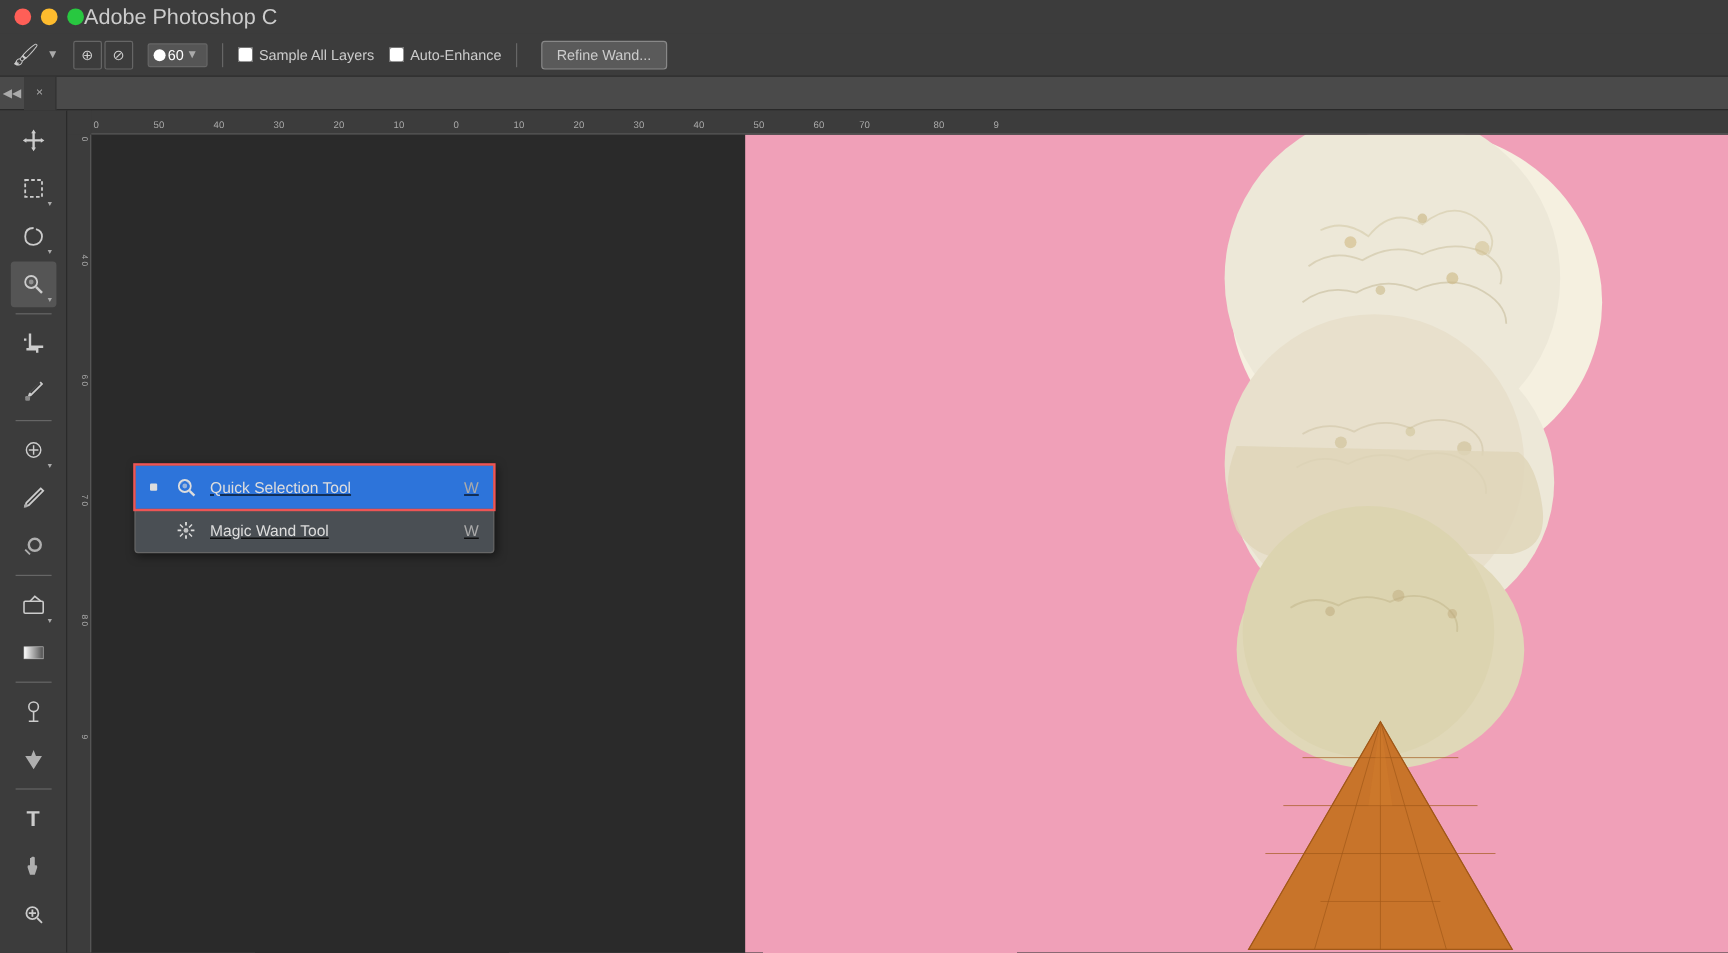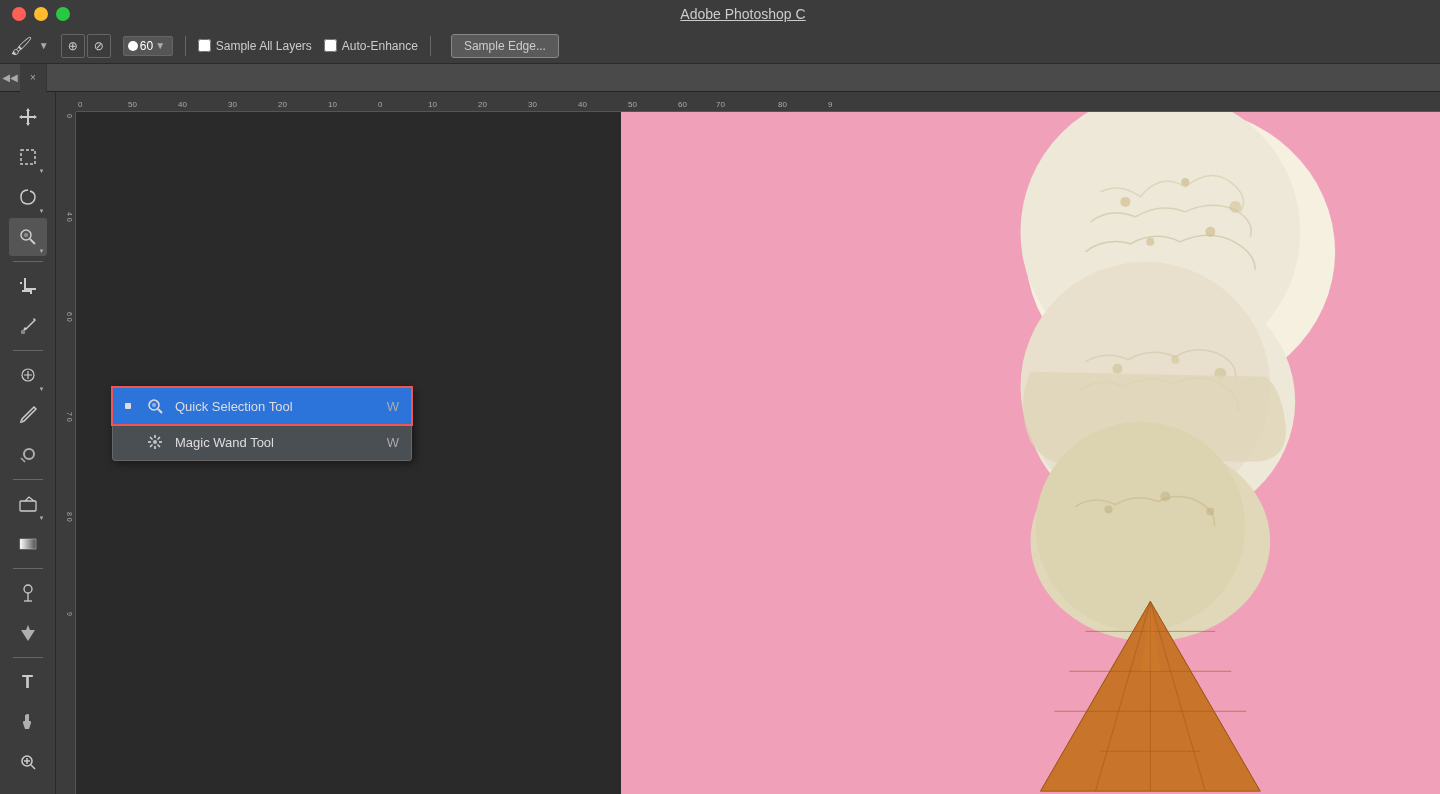--- a/index.html
+++ b/index.html
@@ -35,25 +35,24 @@
       align-items: center;
       justify-content: center;
       font-size: 8px;
       cursor: pointer;
     }
     .win-btn.close { background: #ff5f57; }
     .win-btn.minimize { background: #febc2e; }
     .win-btn.maximize { background: #28c840; }
     .title-bar-title {
       flex: 1;
-      text-align: center;
+      text-align: left;
       color: #cccccc;
-      font-size: 14px;
+      font-size: 18px;
       padding-right: 12px;
-      text-decoration: underline;
     }
 
     
     .options-bar {
       height: 36px;
       background: #3c3c3c;
       border-bottom: 1px solid #2a2a2a;
       display: flex;
       align-items: center;
       padding: 0 10px;
@@ -310,20 +309,21 @@
     .tool-flyout {
       position: absolute;
       left: 56px;
       top: 295px;
       background: #4a4f54;
       border: 1px solid #666;
       border-radius: 3px;
       z-index: 100;
       min-width: 300px;
       box-shadow: 2px 2px 8px rgba(0,0,0,0.5);
+      text-decoration: underline;
     }
     .flyout-item {
       display: flex;
       align-items: center;
       padding: 8px 12px;
       gap: 10px;
       cursor: pointer;
       position: relative;
     }
     .flyout-item.selected {
@@ -390,21 +390,21 @@
 
   <label class="checkbox-group">
     <input type="checkbox" style="">
     <span>Sample All Layers</span>
   </label>
   <label class="checkbox-group">
     <input type="checkbox" style="">
     <span>Auto-Enhance</span>
   </label>
   <div class="options-separator"></div>
-  <button class="refine-btn">Sample Edge...</button>
+  <button class="refine-btn">Refine Wand...</button>
 </div>
 
 <div class="tab-bar">
   <div class="tab-scroll-btn">◀◀</div>
   <div class="tab active">
     <span class="tab-close">×</span>
   </div>
 </div>
 
 <div class="main-area">

